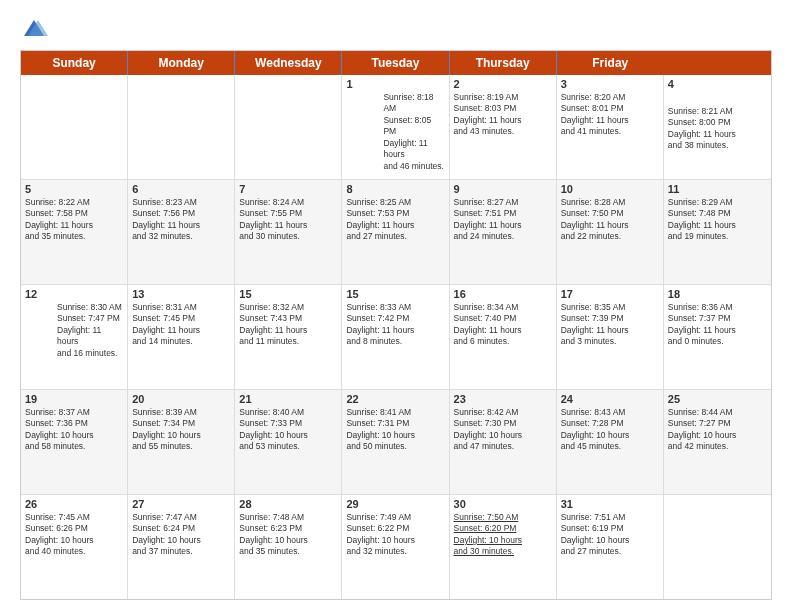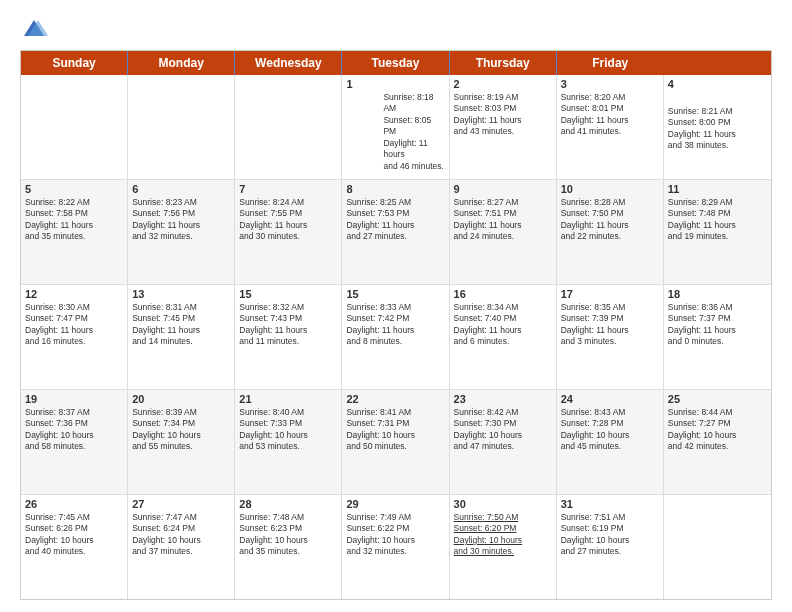--- a/index.html
+++ b/index.html
@@ -232,21 +232,21 @@
             <div class="cell-day">11</div>
             <div class="cell-info" style="white-space: pre-line;">Sunrise: 8:29 AM
 Sunset: 7:48 PM
 Daylight: 11 hours
 and 19 minutes.</div>
           </div>
         </div>
         <div class="cal-row">
           <div class="cal-cell">
             <div class="cell-day">12</div>
-            <div class="cell-info" style="white-space: pre-line;">Sunrise: 8:30 AM
+            <div class="cell-info" style="white-space: pre-line; margin-left: 32px;">Sunrise: 8:30 AM
 Sunset: 7:47 PM
 Daylight: 11 hours
 and 16 minutes.</div>
           </div>
           <div class="cal-cell">
             <div class="cell-day">13</div>
             <div class="cell-info" style="white-space: pre-line;">Sunrise: 8:31 AM
 Sunset: 7:45 PM
 Daylight: 11 hours
 and 14 minutes.</div>

